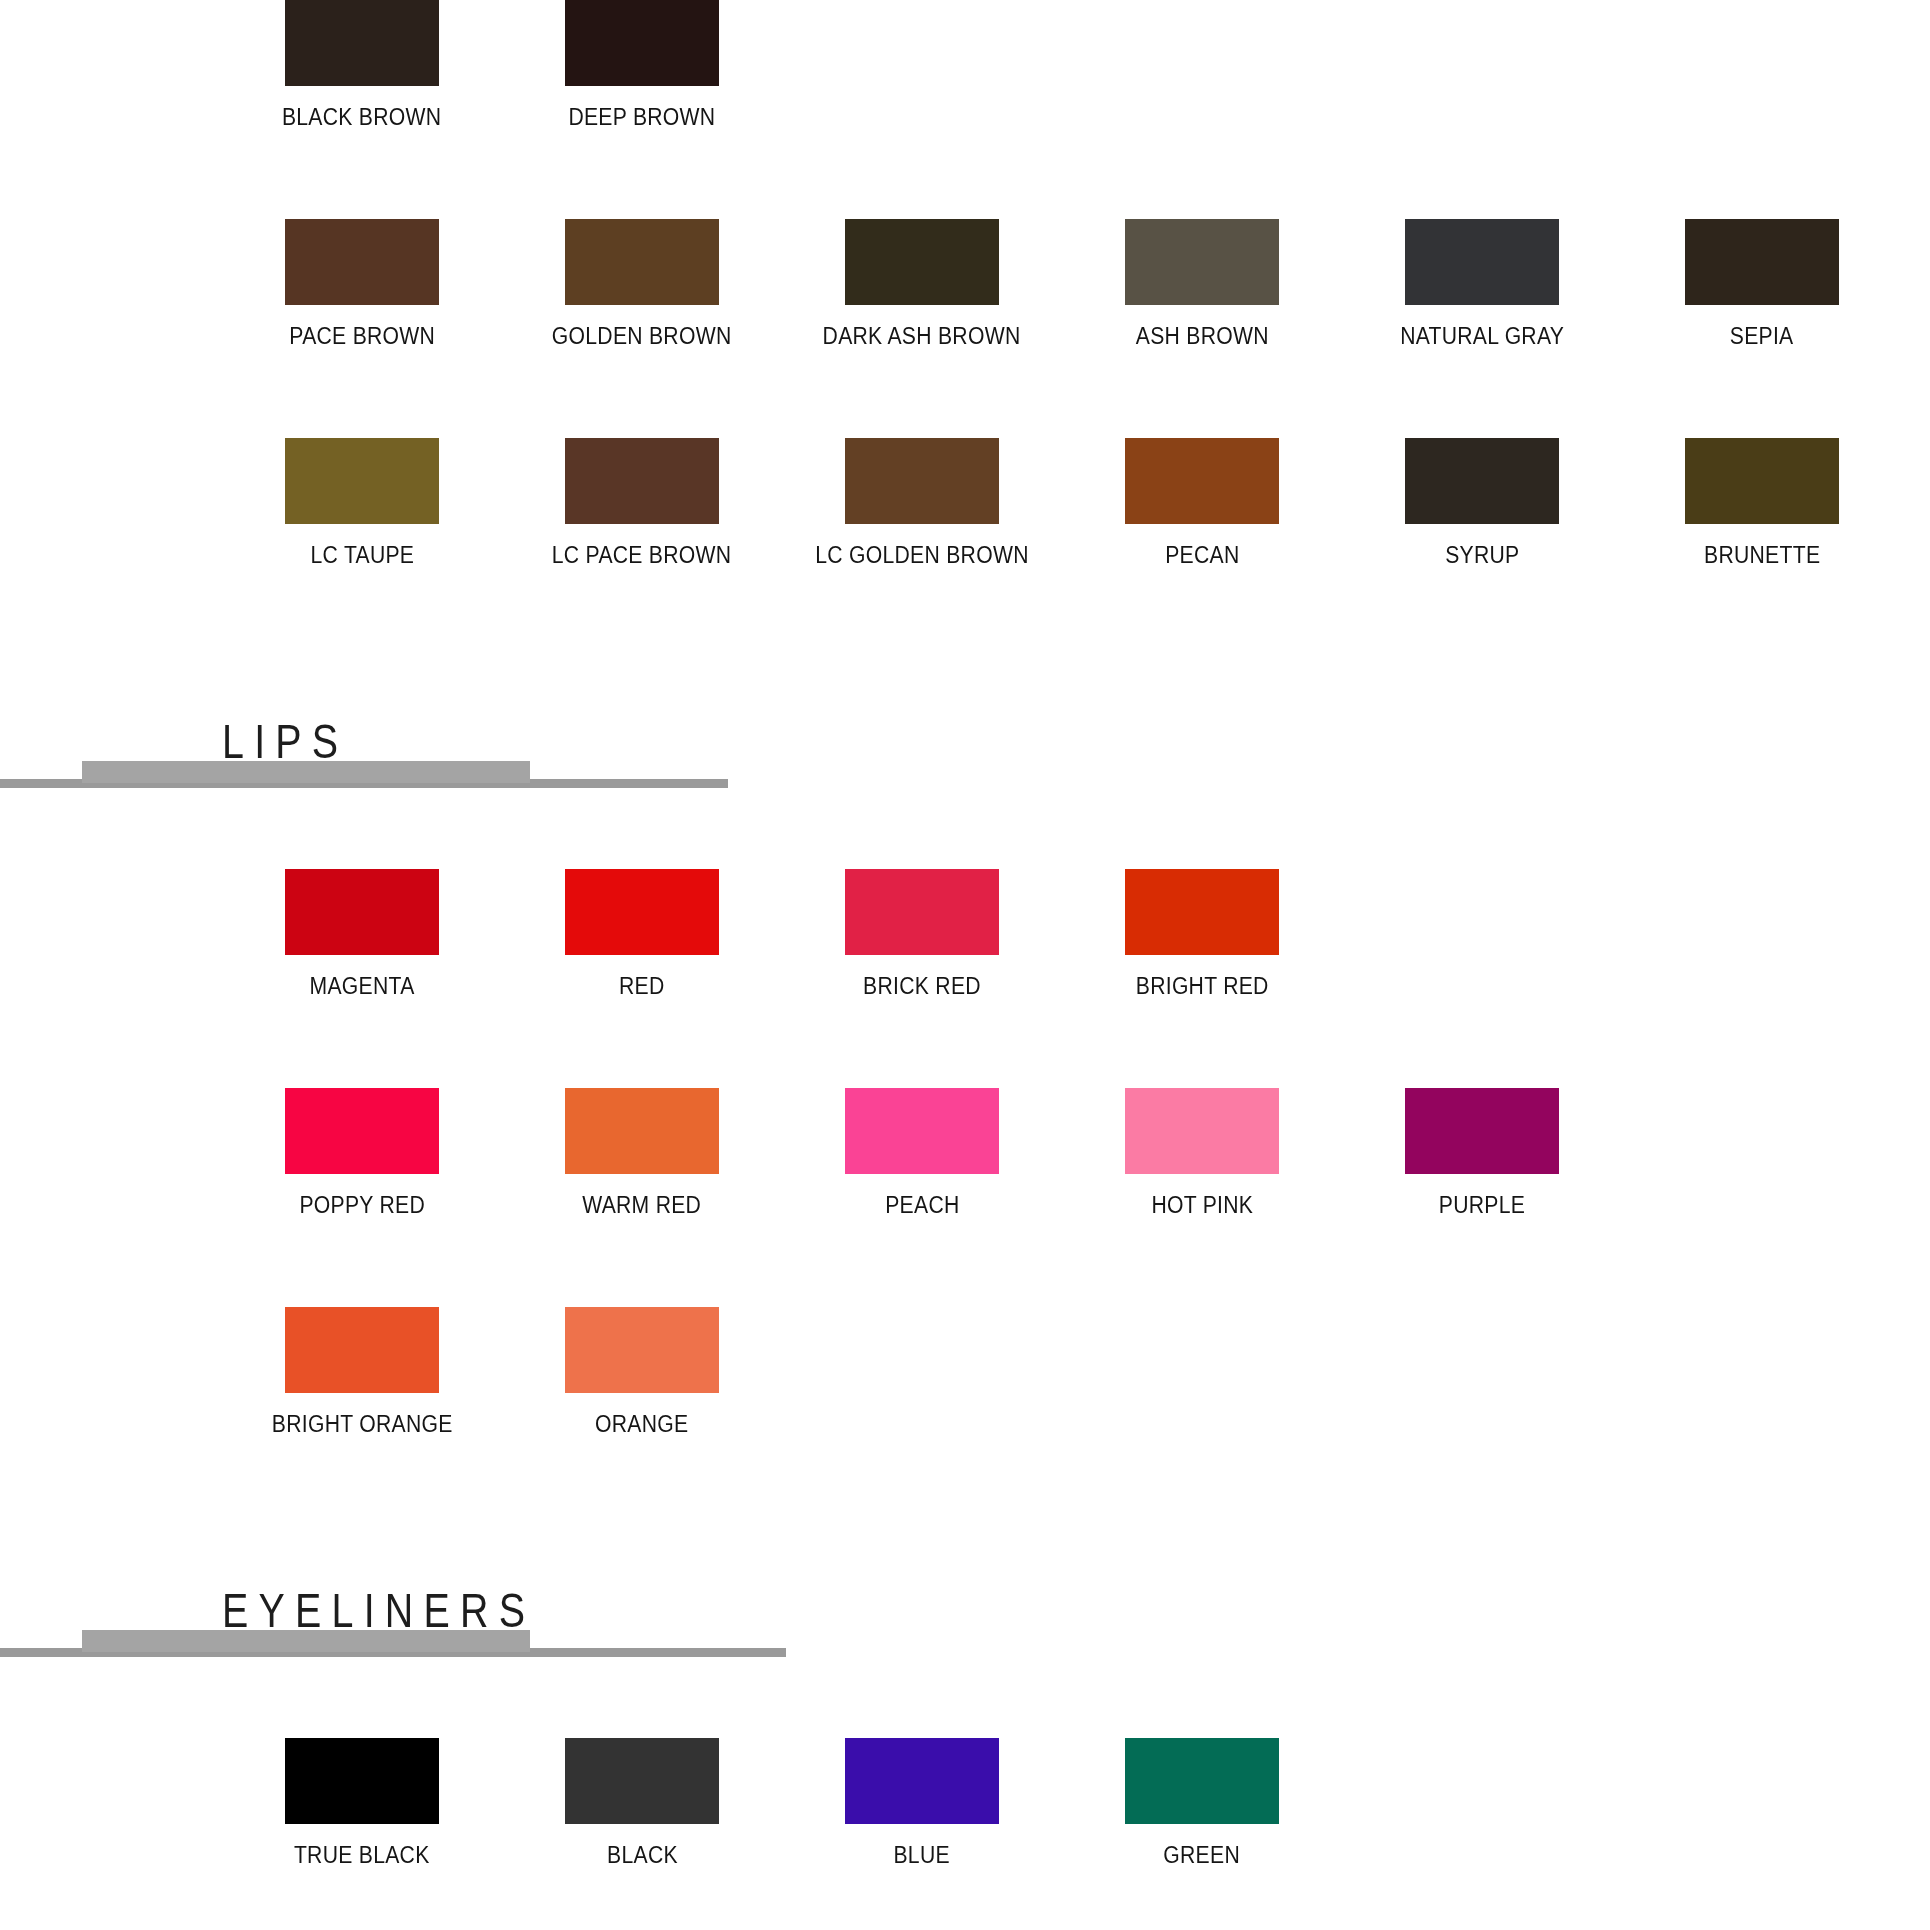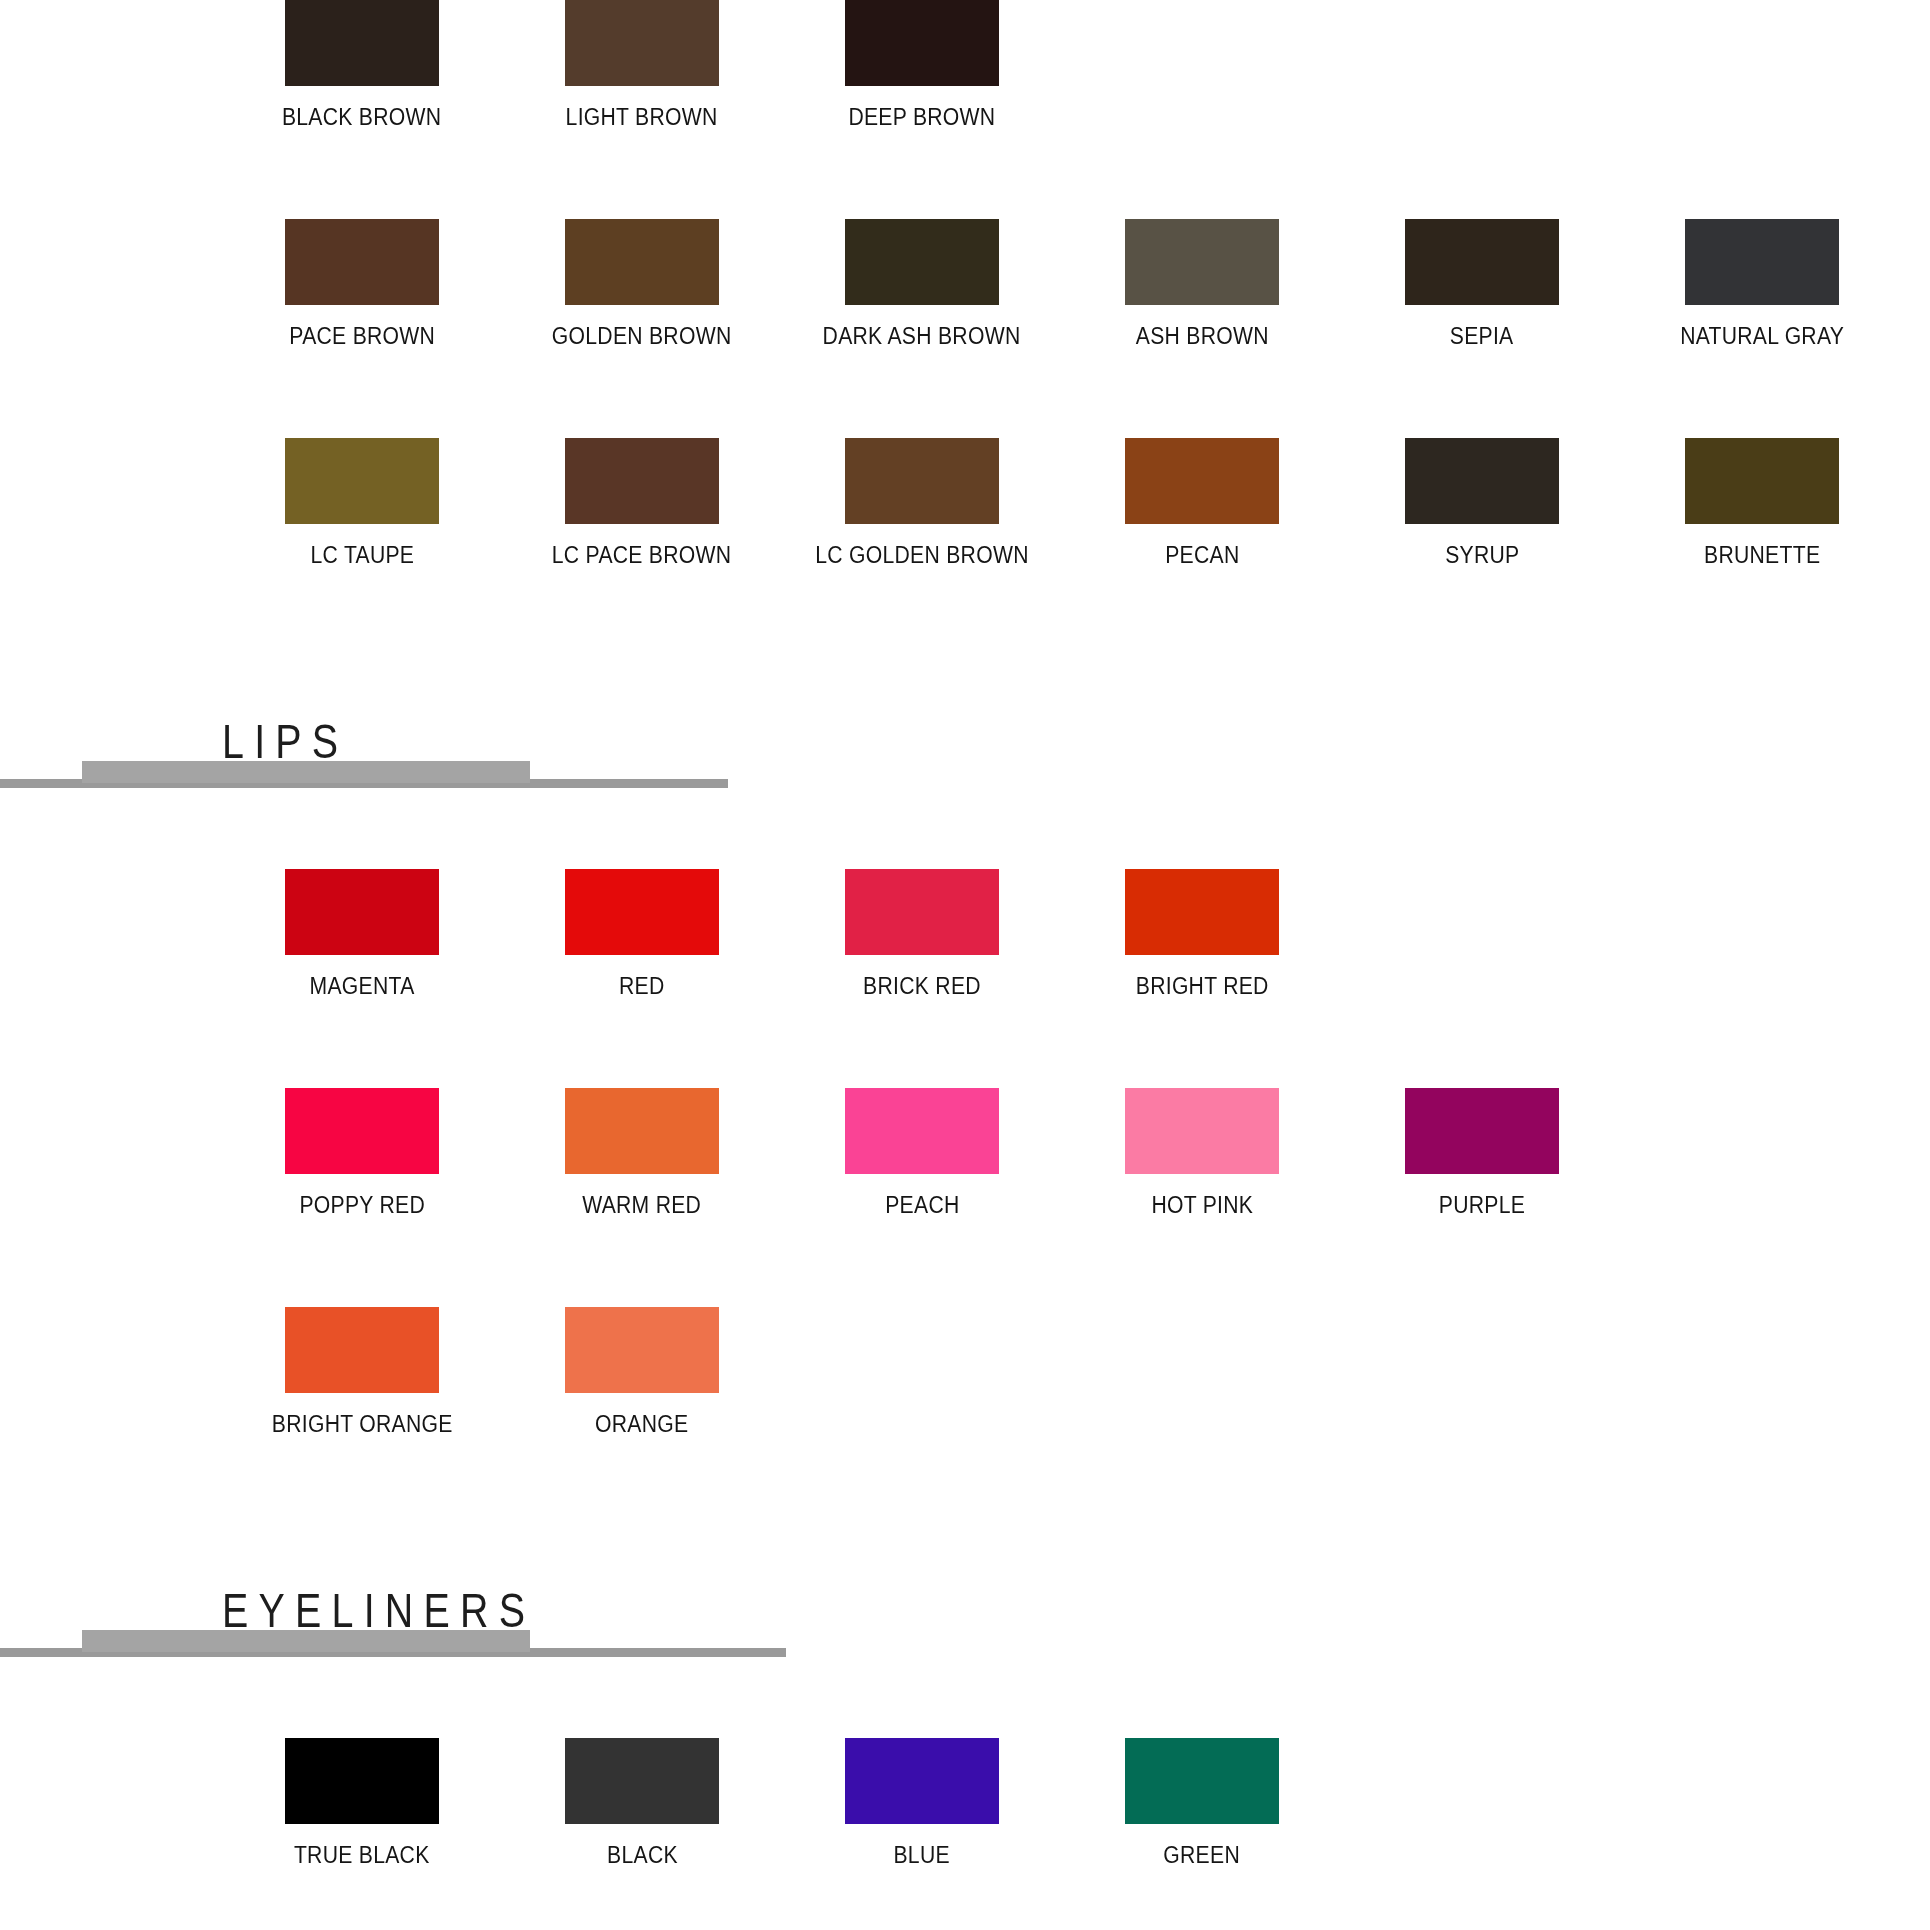--- a/index.html
+++ b/index.html
@@ -102,24 +102,20 @@
 <body>
 
 <div class="sheet" id="sheet">
     <section>
       <div class="grid">
         <div class="cell">
           <div class="chip" style="background: rgb(43, 33, 27);"></div>
           <div class="chip-label">BLACK BROWN</div>
         </div>
         <div class="cell">
-          <div class="chip" style="background: rgb(84, 60, 44);"></div>
-          <div class="chip-label">LIGHT BROWN</div>
-        </div>
-        <div class="cell">
           <div class="chip" style="background: rgb(36, 20, 18);"></div>
           <div class="chip-label">DEEP BROWN</div>
         </div>
       </div>
       <div class="row-gap"></div>
       <div class="grid">
         <div class="cell">
           <div class="chip" style="background: rgb(86, 53, 35);"></div>
           <div class="chip-label">PACE BROWN</div>
         </div>
@@ -129,26 +125,26 @@
         </div>
         <div class="cell">
           <div class="chip" style="background: rgb(50, 44, 27);"></div>
           <div class="chip-label">DARK ASH BROWN</div>
         </div>
         <div class="cell">
           <div class="chip" style="background: rgb(88, 82, 69);"></div>
           <div class="chip-label">ASH BROWN</div>
         </div>
         <div class="cell">
+          <div class="chip" style="background: rgb(50, 51, 54);"></div>
+          <div class="chip-label">NATURAL GRAY</div>
+        </div>
+        <div class="cell">
           <div class="chip" style="background: rgb(46, 37, 27);"></div>
           <div class="chip-label">SEPIA</div>
-        </div>
-        <div class="cell">
-          <div class="chip" style="background: rgb(50, 51, 54);"></div>
-          <div class="chip-label">NATURAL GRAY</div>
         </div>
       </div>
       <div class="row-gap"></div>
       <div class="grid">
         <div class="cell">
           <div class="chip" style="background: rgb(116, 97, 36);"></div>
           <div class="chip-label">LC TAUPE</div>
         </div>
         <div class="cell">
           <div class="chip" style="background: rgb(89, 54, 38);"></div>

